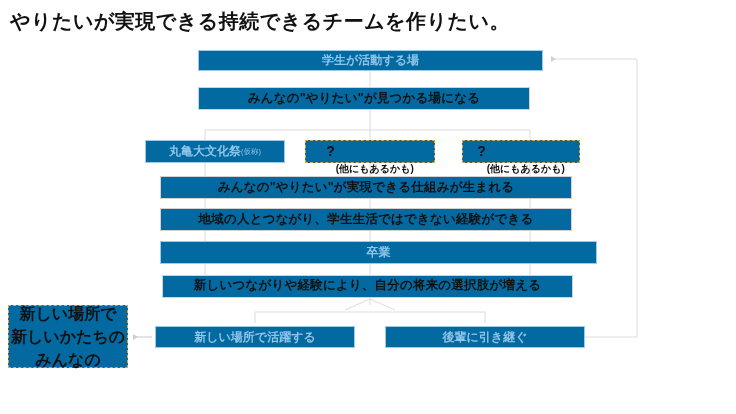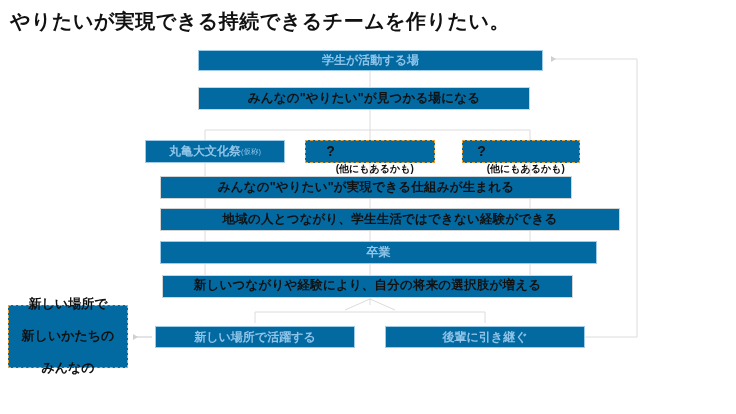--- a/index.html
+++ b/index.html
@@ -183,40 +183,40 @@
 
   <div class="node orange-box" style="left:462px; top:140px; width:118px; height:23px;">
     <span class="qmark">?</span>
       <span class="sub-small">(他にもあるかも)</span>
   </div>
 
   <div class="node gray-box" style="left:160px; top:176px; width:412px; height:23px;">
     <span>みんなの"やりたい"が実現できる仕組みが生まれる</span>
   </div>
 
-  <div class="node gray-box" style="left:160px; top:208px; width:460px; height:23px;">
+  <div class="node gray-box" style="left:160px; top:208px; width:412px; height:23px;">
     <span>地域の人とつながり、学生生活ではできない経験ができる</span>
   </div>
 
   <div class="node blue-box" style="left:160px; top:241px; width:437px; height:23px;">
     <span>卒業</span>
   </div>
 
   <div class="node gray-box" style="left:162px; top:275px; width:411px; height:23px;font-family:Liberation Mono, monospace;">
     <span>新しいつながりや経験により、自分の将来の選択肢が増える</span>
   </div>
 
   <div class="node blue-box" style="left:155px; top:326px; width:200px; height:22px;">
     <span>新しい場所で活躍する</span>
   </div>
 
   <div class="node blue-box" style="left:385px; top:326px; width:200px; height:22px;">
     <span>後輩に引き継ぐ</span>
   </div>
 
 
-  <div class="node orange-box" style="left:8px; top:305px; width:120px; height:63px; flex-direction:column; justify-content:center; font-size:13px;gap:13px;">
+  <div class="node orange-box" style="left:8px; top:305px; width:120px; height:63px; flex-direction:column; justify-content:center; font-size:16px;">
     <span class="multi">新しい場所で</span>
     <span class="multi">新しいかたちの</span>
     <span class="multi">みんなの</span>
   </div>
 
 </div>
 
 </body></html>

